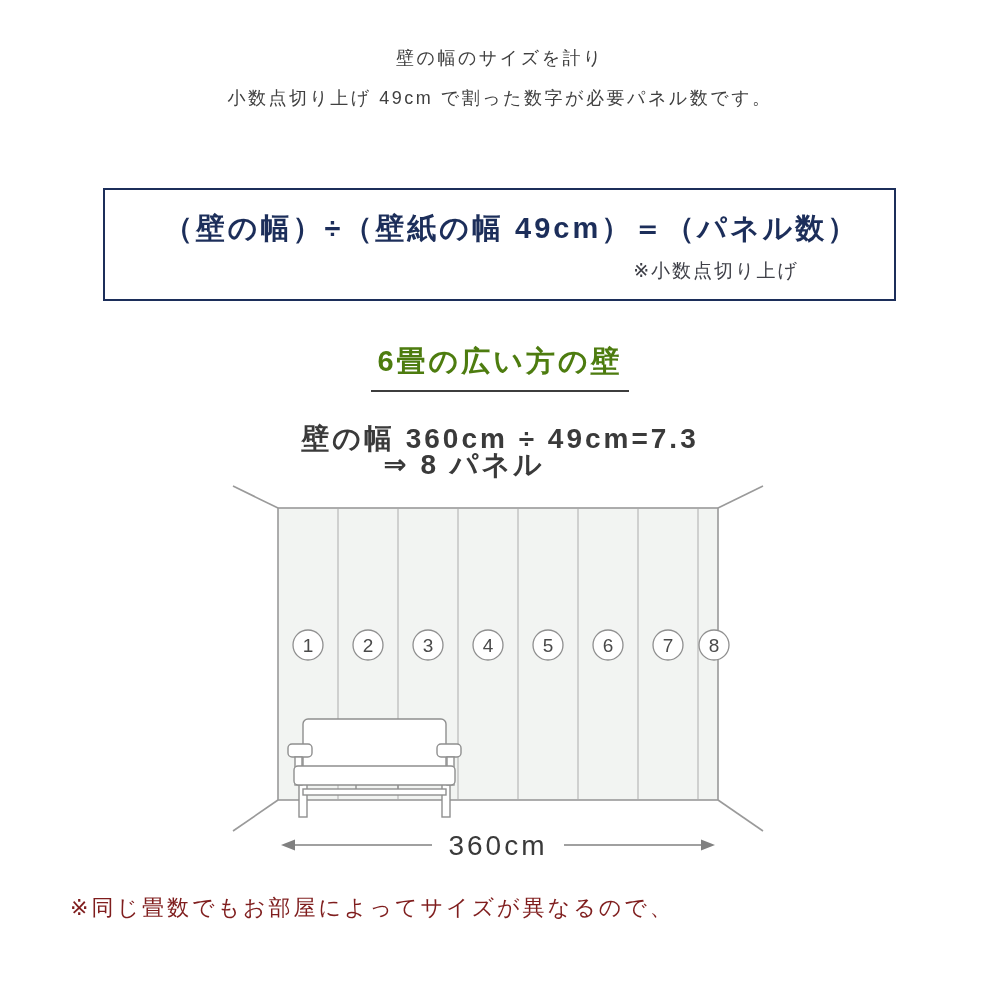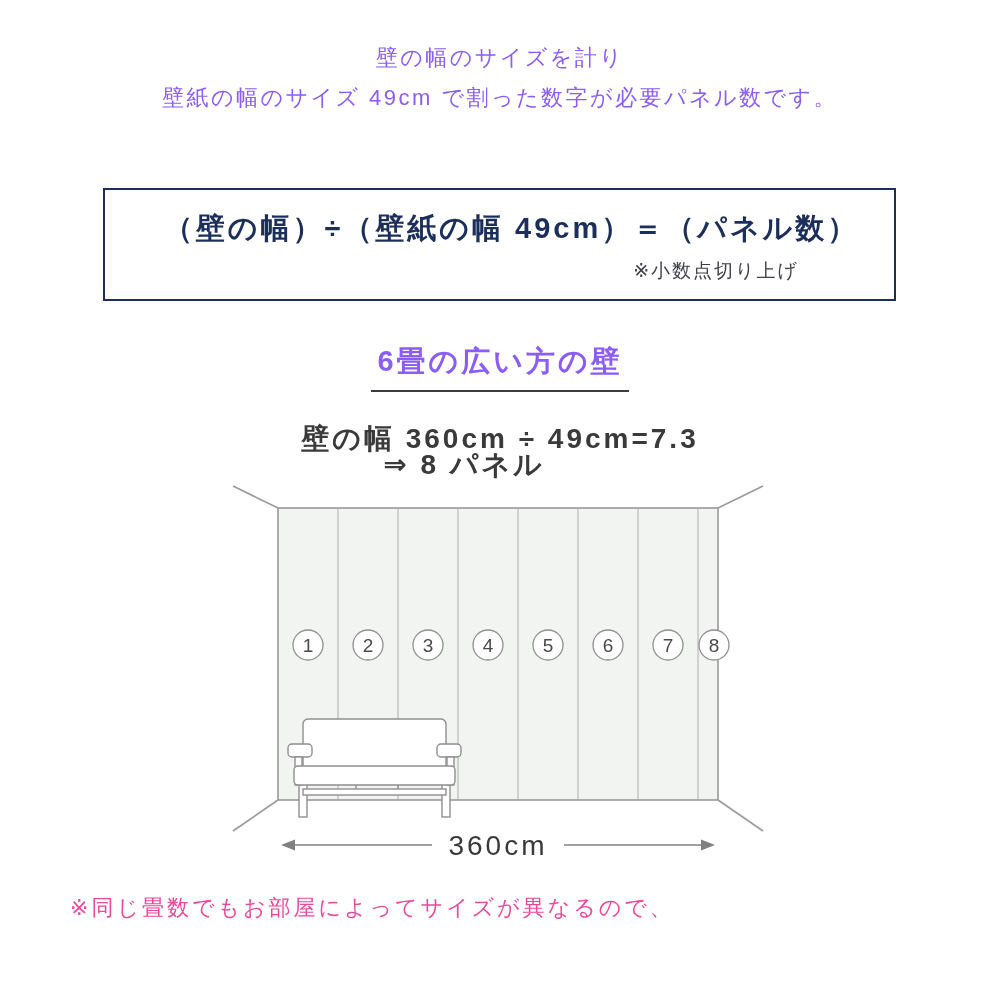--- a/index.html
+++ b/index.html
@@ -4,51 +4,51 @@
 <style>
   html,body{margin:0;padding:0;}
   body{
     width:1000px;height:1000px;position:relative;background:#ffffff;
     font-family:"Liberation Sans","DejaVu Sans",sans-serif;
     color:#3d3d3d;overflow:hidden;
   }
   .abs{position:absolute;}
   
   .intro{top:38px;left:0;width:1000px;text-align:center;
-    font-size:22px;line-height:40px;letter-spacing:2.5px;color:#8b5cf6;}
+    font-size:18px;line-height:40px;letter-spacing:2.5px;color:#404040;}
   
   .formula-box{left:103px;top:188px;width:789px;height:109px;
     border:2px solid #1c2e5a;background:#ffffff;box-sizing:content-box;}
   .formula{margin-top:19px;text-align:center;font-size:29px;font-weight:bold;
     letter-spacing:3px;color:#1c2e5a;padding-left:24px;}
   .formula-note{margin-top:9px;text-align:right;padding-right:95px;
     font-size:19px;letter-spacing:2px;color:#3f4048;}
   
   .example-heading-wrap{top:342px;left:0;width:1000px;text-align:center;}
   .example-heading{display:inline-block;font-size:29px;font-weight:bold;
-    letter-spacing:3px;color:#8b5cf6;border-bottom:2px solid #3d3d3d;
+    letter-spacing:3px;color:#4d7c0f;border-bottom:2px solid #3d3d3d;
     padding:0 6px 8px 6px;}
   .example-calc{top:404px;left:0;width:1000px;text-align:center;
     font-size:28px;font-weight:bold;letter-spacing:3px;color:#3a3a3a;margin-top:16px;}
   .example-result{top:446px;left:0;width:928px;text-align:center;
     font-size:28px;font-weight:bold;letter-spacing:3px;color:#3a3a3a;}
   
   .diagram{left:0;top:478px;}
   
   .footer-note{top:889px;left:70px;width:880px;font-size:22px;
-    line-height:37px;letter-spacing:3px;color:#ec4899;}
+    line-height:37px;letter-spacing:3px;color:#7f1d1d;}
   .footer-line2{padding-left:30px;}
   svg text{font-family:"Liberation Sans","DejaVu Sans",sans-serif;}
 </style>
 </head>
 <body>
 
 <div class="abs intro">
   <div>壁の幅のサイズを計り</div>
-  <div>壁紙の幅のサイズ 49cm で割った数字が必要パネル数です。</div>
+  <div>小数点切り上げ 49cm で割った数字が必要パネル数です。</div>
 </div>
 
 <div class="abs formula-box">
   <div class="formula">（壁の幅）÷（壁紙の幅 49cm）＝（パネル数）</div>
   <div class="formula-note">※小数点切り上げ</div>
 </div>
 
 <div class="abs example-heading-wrap">
   <span class="example-heading">6畳の広い方の壁</span>
 </div>

